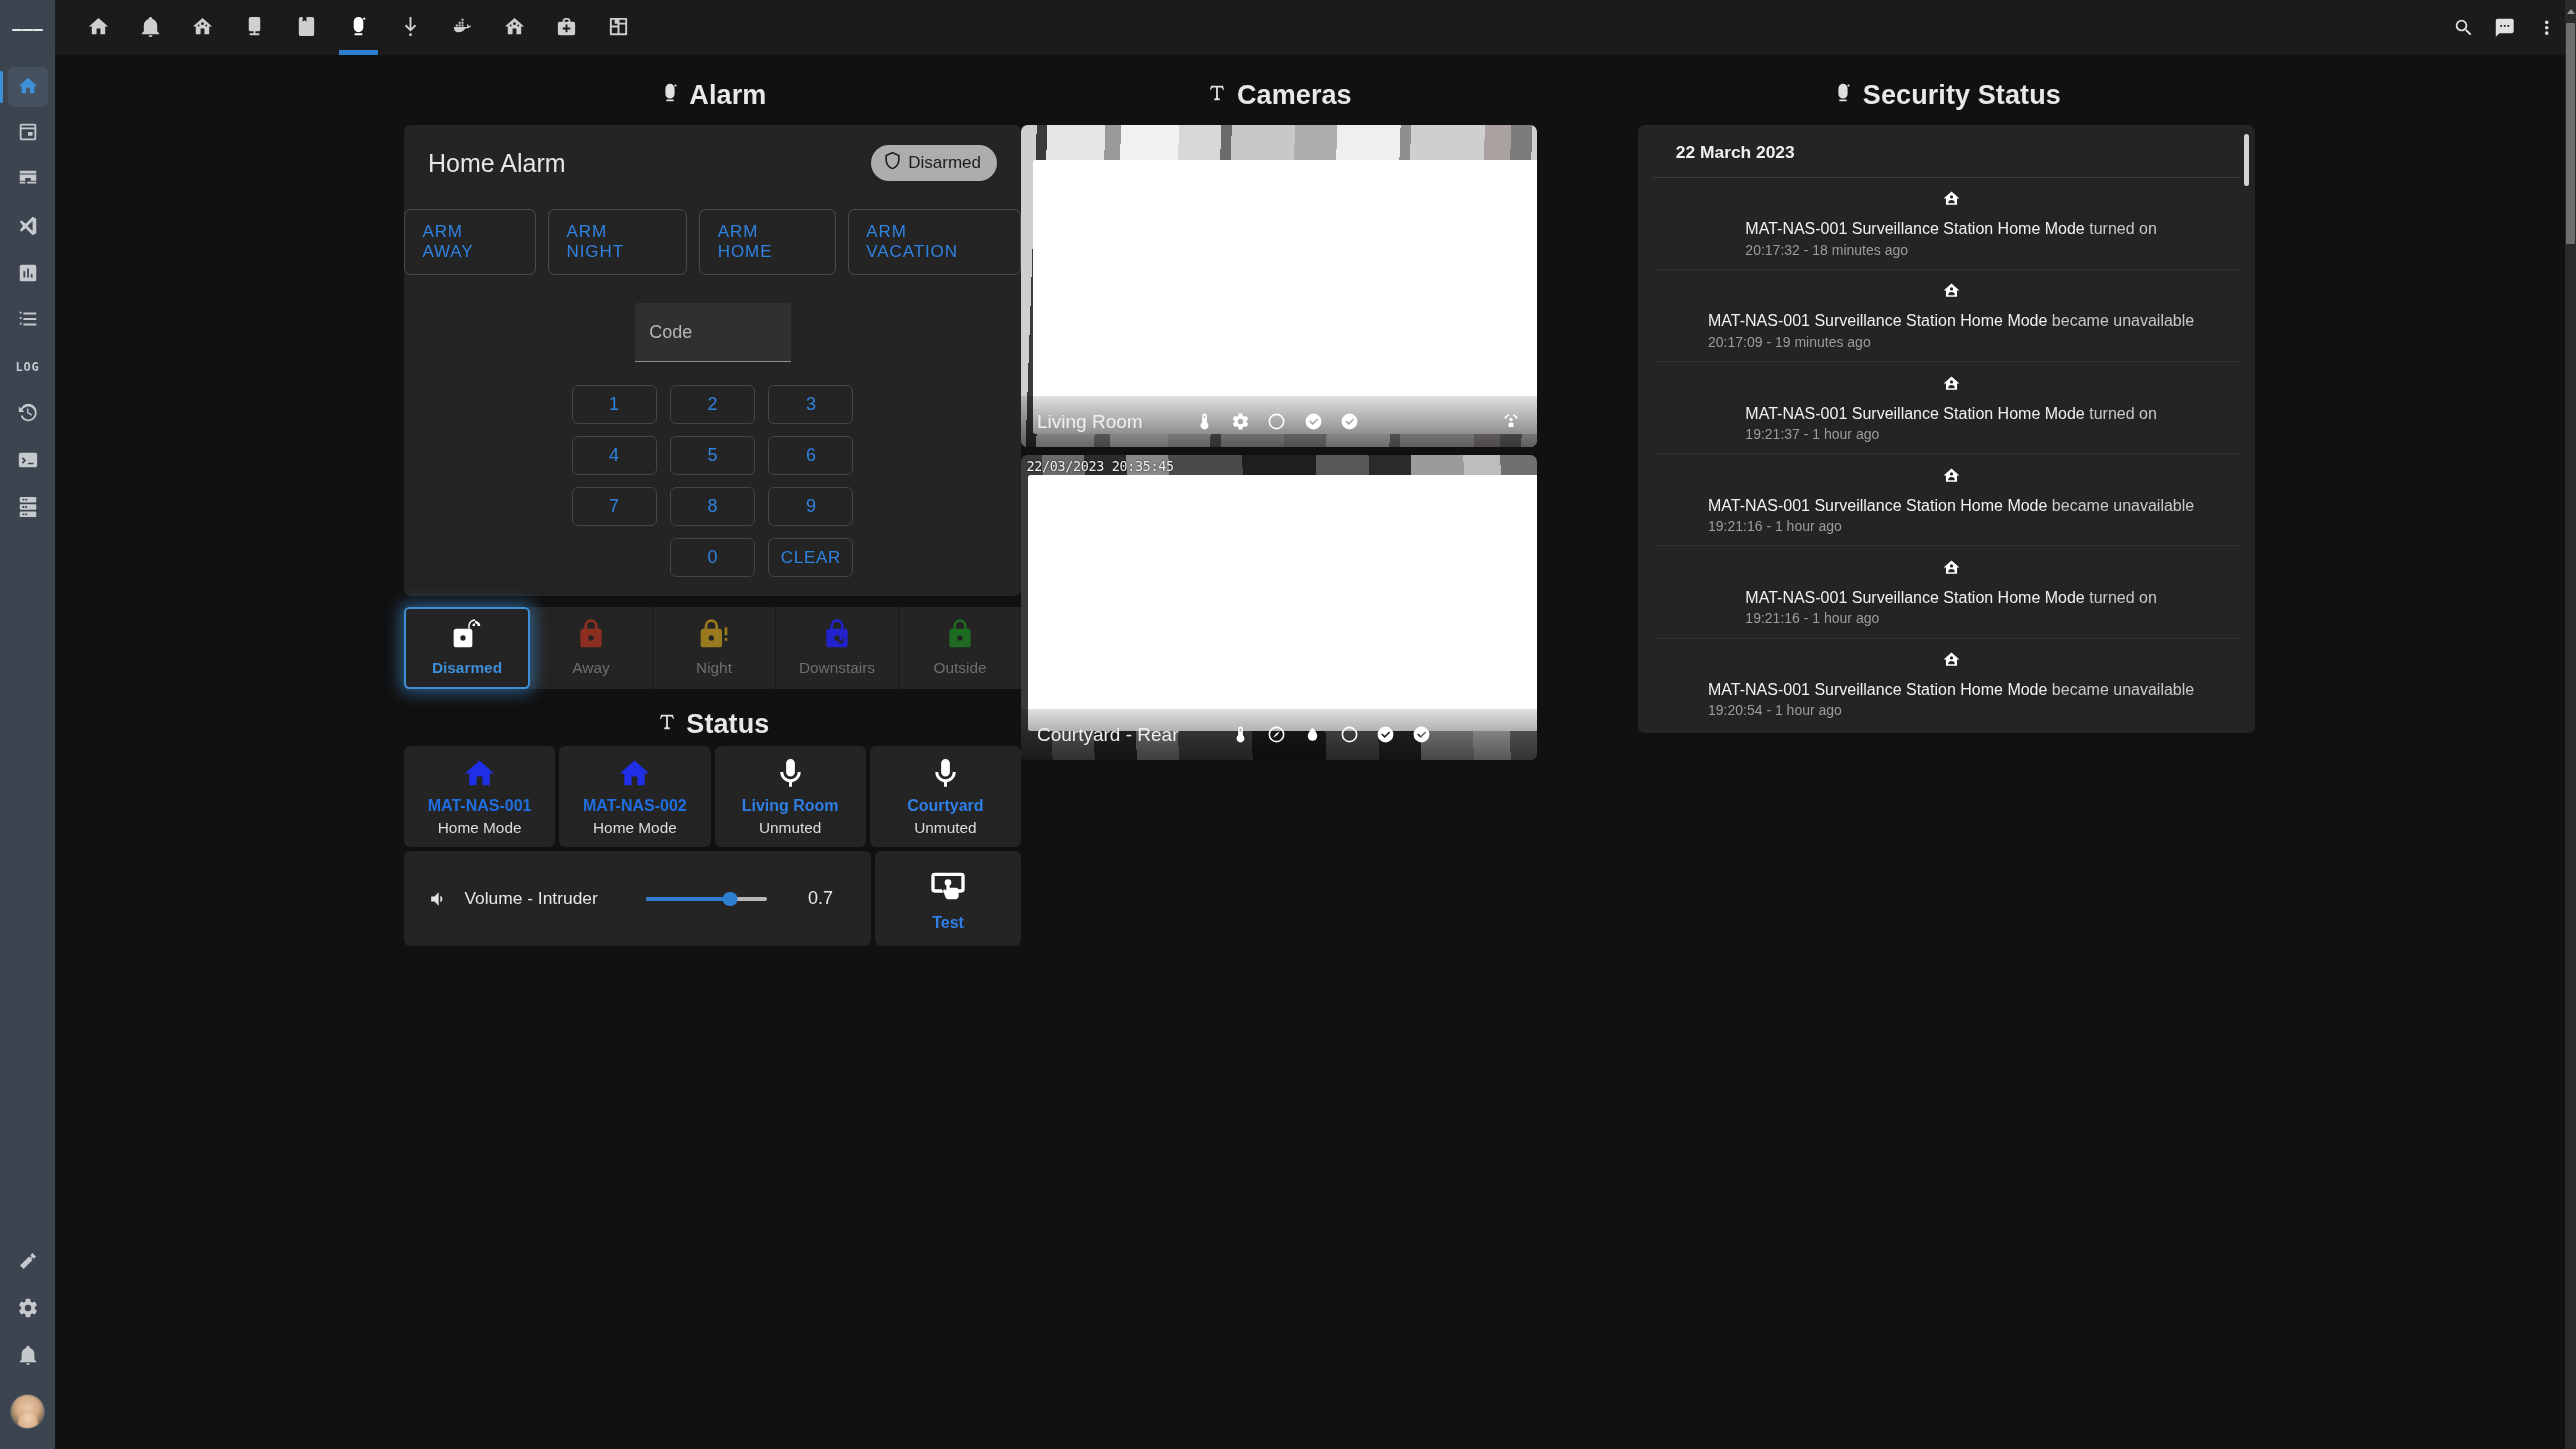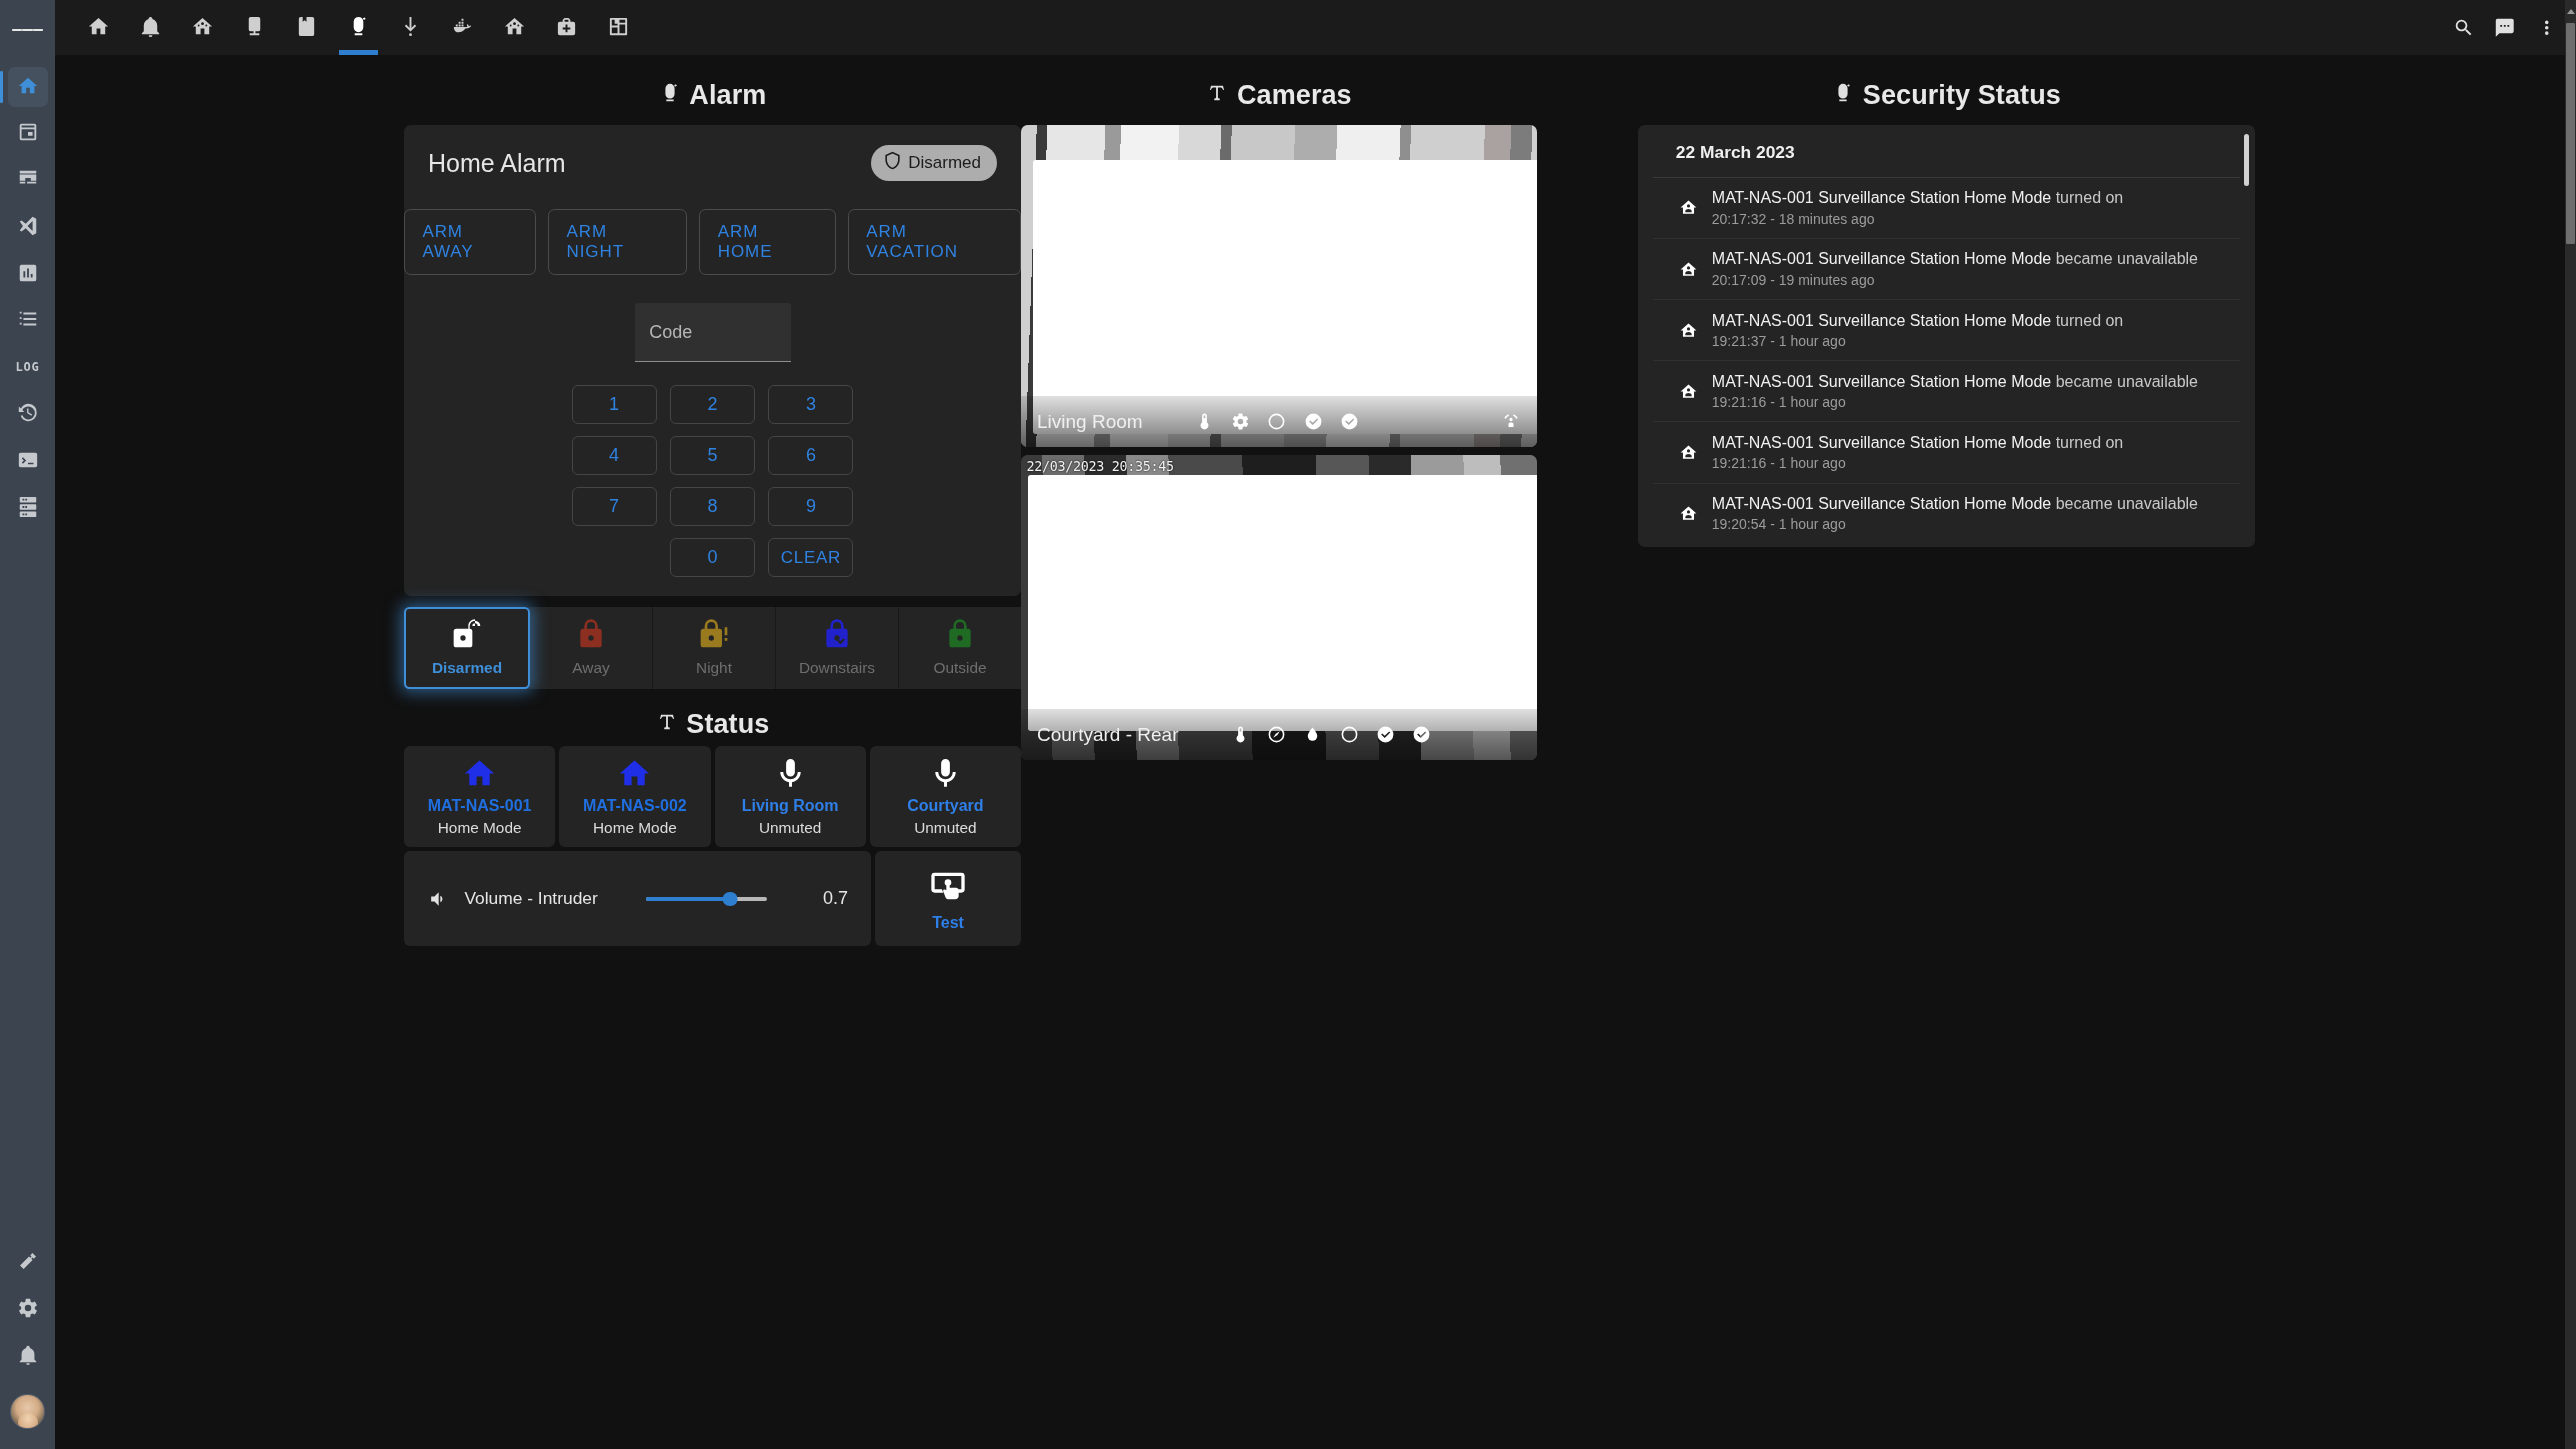--- a/index.html
+++ b/index.html
@@ -238,21 +238,21 @@
   #volume-card .vol-icon svg { width: 20px; height: 20px; fill: currentColor; }
   #volume-card .vol-label { color: #e6e6e6; font-size: 17.4px; }
   .slider-wrap {
     margin-left: auto; width: 121px; position: relative; height: 20px;
     display: flex; align-items: center; cursor: pointer;
   }
   .slider-track { position:absolute; left:0; right:0; height:3.4px; background:#b8b8b8; border-radius:2px; }
   .slider-fill  { position:absolute; left:0; width:70%; height:3.4px; background:#2f7fd0; border-radius:2px; }
   .slider-knob  { position:absolute; left:70%; transform:translateX(-50%); width:14.8px; height:14.8px;
                   border-radius:50%; background:#2f7fd0; }
-  .vol-value { color: #e6e6e6; font-size: 18px; margin-left: 24px; width: 40px; text-align: right; }
+  .vol-value { color: #e6e6e6; font-size: 18px; margin-left: 24px; width: 40px; text-align: left; }
 
   #test-card {
     width: 146px; background: #242424; border-radius: 6px; height: 95px;
     display: flex; flex-direction: column; align-items: center; justify-content: center;
     gap: 5.4px; cursor: pointer; text-align: center;
   }
   #test-card svg { width: 40px; height: 40px; fill: #ffffff; }
   #test-card .tlabel { color: #2f7fe8; font-size: 16px; font-weight: 600; }
 
   
@@ -301,20 +301,21 @@
   .sec-date {
     color: #efefef; font-size: 17.4px; font-weight: 600;
     padding: 17.4px 0 13.4px 23px;
     border-bottom: 0.7px solid #3a3a3a; margin: 0 14.8px 0 14.8px;
   }
   .sec-row {
     display: flex; align-items: center; gap: 12px;
     padding: 11.4px 14.8px 11.4px 24px;
     border-bottom: 0.7px solid #313131; margin: 0 14.8px;
     cursor: pointer;
+    flex-direction: column;
   }
   .sec-row:last-child { border-bottom: none; }
   .sec-row .ic { width: 23px; display:flex; align-items:center; justify-content:center; }
   .sec-row .ic svg { width: 19px; height: 19px; fill: #ffffff; }
   .sec-text { display: flex; flex-direction: column; gap: 3.4px; }
   .sec-main { color: #f1f1f1; font-size: 16px; }
   .sec-main .ev { color: #c9c9c9; }
   .sec-sub { color: #9c9c9c; font-size: 14px; }
   #sec-scroll {
     position: absolute; right: 6px; top: 9.4px;

